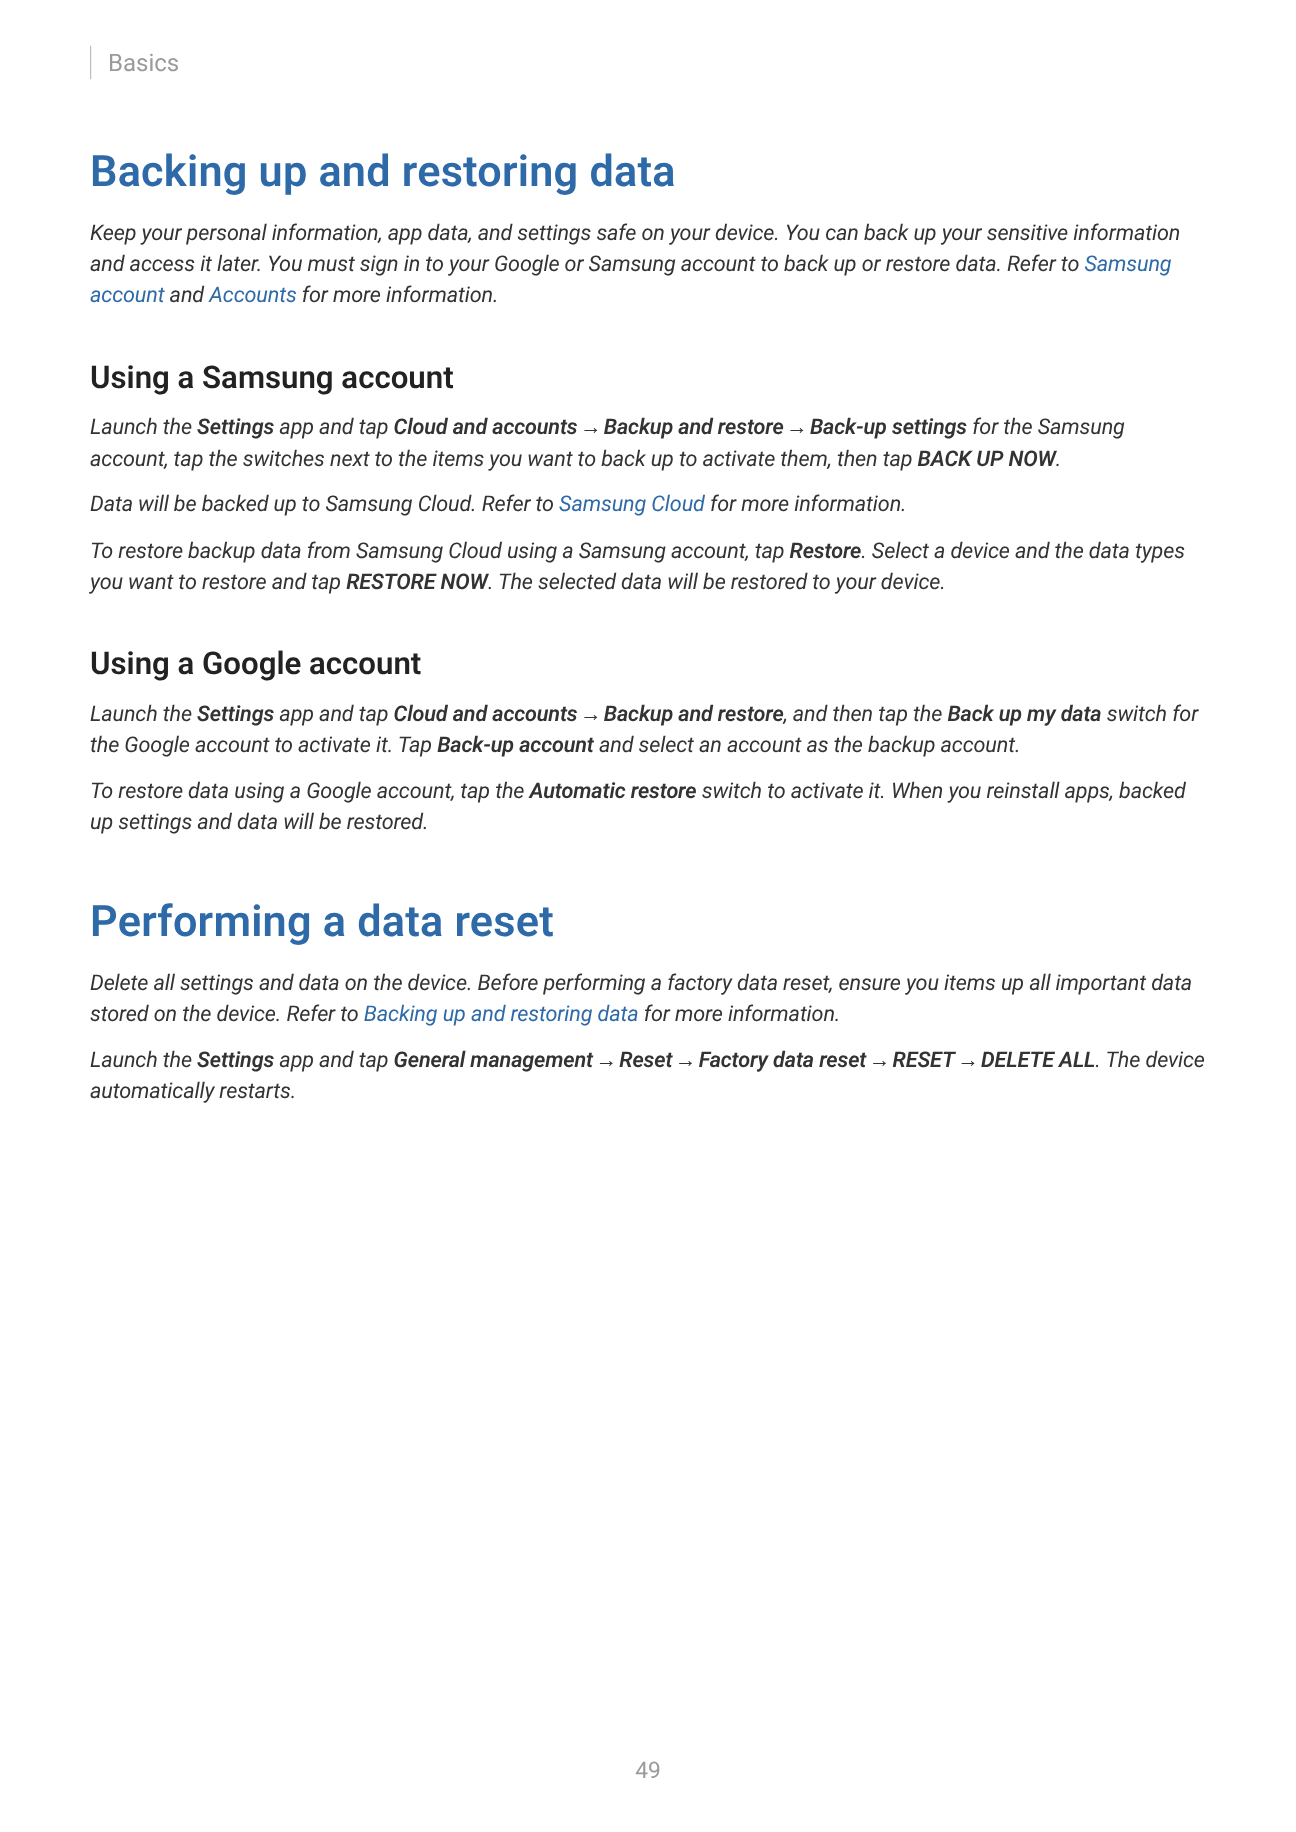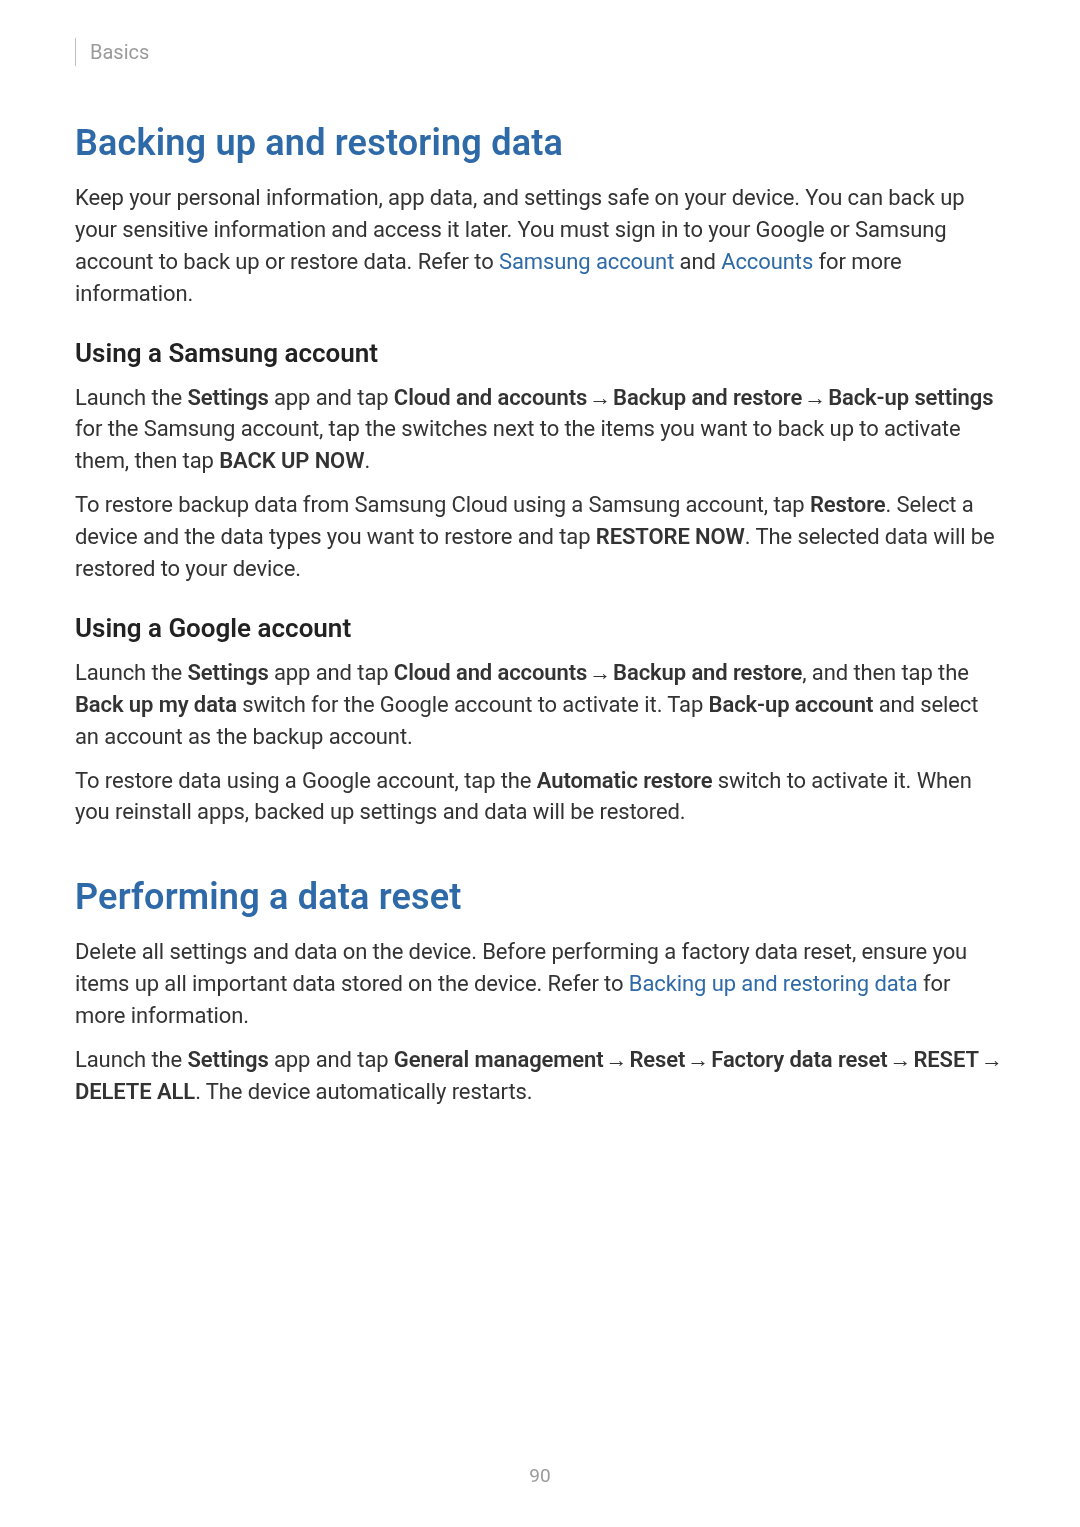--- a/index.html
+++ b/index.html
@@ -38,28 +38,29 @@
     color: #2f6aa8;
     font-size: 36px;
     font-weight: 600;
     margin: 0 0 18px 0;
     letter-spacing: 0.2px;
   }
   .h2 {
     color: #222;
     font-size: 26px;
     font-weight: 600;
-    margin: 28px 0 14px 0;
+    margin: 40px 0 14px 0;
   }
   p {
-    font-size: 22px;
+    font-size: 18px;
     line-height: 1.45;
     margin: 0 0 12px 0;
     color: #333;
     letter-spacing: -0.1px;
+    font-style: italic;
   }
   .bold {
     font-weight: 600;
   }
   .link {
     color: #2f6aa8;
   }
   .arrow {
     display: inline-block;
     padding: 0 2px;
@@ -91,20 +92,23 @@
   <p>
     <span>Keep your personal information, app data, and settings safe on your device. You can back up your sensitive information and access it later. You must sign in to your Google or Samsung account to back up or restore data. Refer to </span><span class="link">Samsung account</span><span> and </span><span class="link">Accounts</span><span> for more information.</span>
   </p>
 
   <h2 class="h2">Using a Samsung account</h2>
 
   <p>
     <span>Launch the </span><span class="bold">Settings</span><span> app and tap </span><span class="bold">Cloud and accounts</span><span class="arrow"> → </span><span class="bold">Backup and restore</span><span class="arrow"> → </span><span class="bold">Back-up settings</span><span> for the Samsung account, tap the switches next to the items you want to back up to activate them, then tap </span><span class="bold">BACK UP NOW</span><span>.</span>
   </p>
 
+  <p>
+    <span>Data will be backed up to Samsung Cloud. Refer to </span><span class="link">Samsung Cloud</span><span> for more information.</span>
+  </p>
 
 
   <p>
     <span>To restore backup data from Samsung Cloud using a Samsung account, tap </span><span class="bold">Restore</span><span>. Select a device and the data types you want to restore and tap </span><span class="bold">RESTORE NOW</span><span>. The selected data will be restored to your device.</span>
   </p>
 
   <h2 class="h2">Using a Google account</h2>
 
   <p>
     <span>Launch the </span><span class="bold">Settings</span><span> app and tap </span><span class="bold">Cloud and accounts</span><span class="arrow"> → </span><span class="bold">Backup and restore</span><span>, and then tap the </span><span class="bold">Back up my data</span><span> switch for the Google account to activate it. Tap </span><span class="bold">Back-up account</span><span> and select an account as the backup account.</span>
@@ -119,13 +123,13 @@
   <p>
     <span>Delete all settings and data on the device. Before performing a factory data reset, ensure you items up all important data stored on the device. Refer to </span><span class="link">Backing up and restoring data</span><span> for more information.</span>
   </p>
 
   <p>
     <span>Launch the </span><span class="bold">Settings</span><span> app and tap </span><span class="bold">General management</span><span class="arrow"> → </span><span class="bold">Reset</span><span class="arrow"> → </span><span class="bold">Factory data reset</span><span class="arrow"> → </span><span class="bold">RESET</span><span class="arrow"> → </span><span class="bold">DELETE ALL</span><span>. The device automatically restarts.</span>
   </p>
 
 </div>
 
-<div class="page-number">90</div>
+<div class="page-number">49</div>
 
 </body></html>

